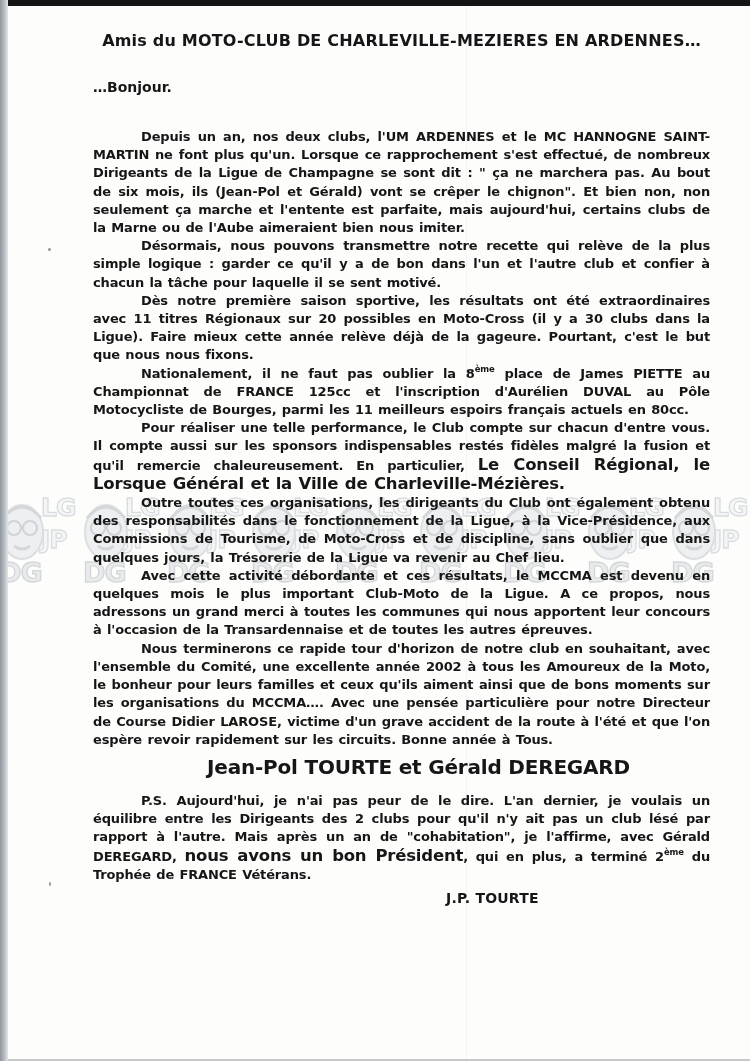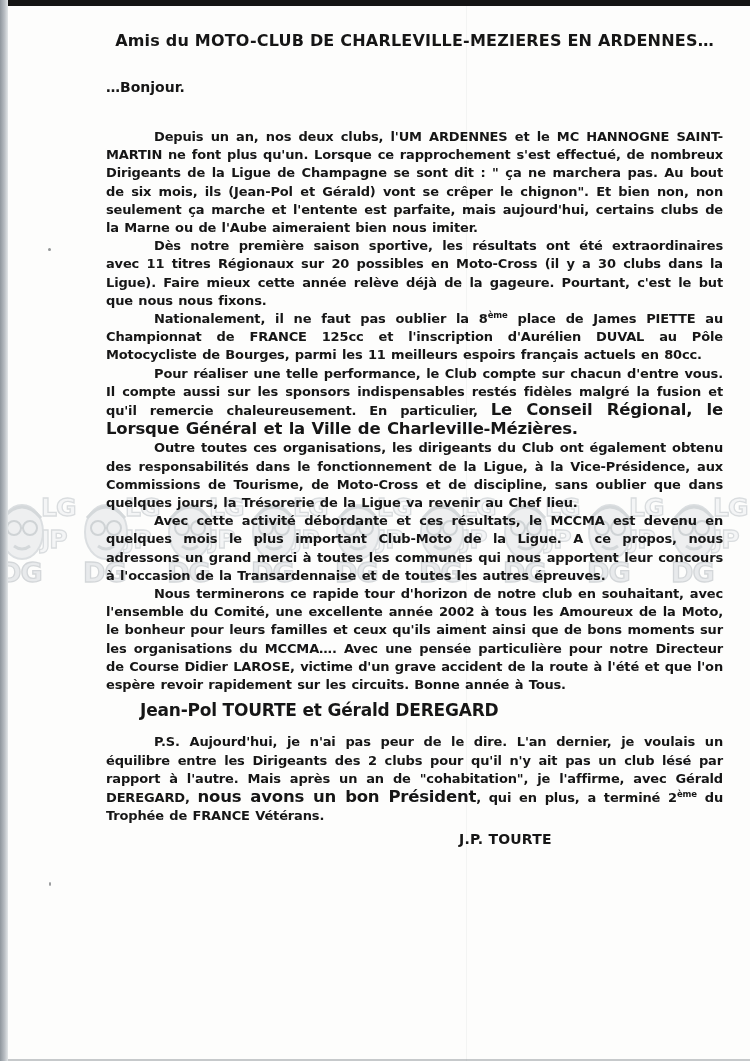--- a/index.html
+++ b/index.html
@@ -15,29 +15,29 @@
   .scan-line{position:absolute;top:0;left:466px;width:1px;height:1061px;background:rgba(90,100,110,.06);z-index:1;}
   .speck{position:absolute;width:3px;height:3px;border-radius:50%;background:rgba(60,65,70,.55);z-index:2;}
   .speck.s1{left:48px;top:248px;}
   .speck.s2{left:49px;top:882px;width:2px;height:4px;}
 
   .watermark{position:absolute;left:-4px;top:478px;width:758px;height:112px;opacity:.55;z-index:0;pointer-events:none;}
   .wm-letter{font-family:"DejaVu Sans", sans-serif;font-weight:800;font-size:25px;
     fill:#eef0f2;stroke:#bcc2c7;stroke-width:1.3px;letter-spacing:-1px;}
   .wm-letter.dg{fill:#d7dbdf;stroke:#b2b8bd;font-size:27px;}
 
-  .content{position:absolute;left:106px;top:31px;width:617px;z-index:2;}
+  .content{position:absolute;left:93px;top:31px;width:617px;z-index:2;}
   .title{margin:0;font-size:16px;line-height:20px;font-weight:700;text-align:center;letter-spacing:.2px;}
   .greeting{margin:28px 0 0;font-size:14px;font-weight:700;}
   .body-block{margin-top:33px;}
   .body-p{margin:0;font-size:13px;font-weight:700;line-height:18.2px;
     text-align:justify;text-indent:48px;letter-spacing:-.15px;word-spacing:1px;}
   .big{font-size:16.5px;letter-spacing:-.2px;}
   .body-p sup{font-size:8.5px;line-height:0;vertical-align:super;margin-top:7px;}
-  .signature{margin:6px 0 0;padding-left:34px;font-size:17px;font-weight:700;text-align:left;letter-spacing:-.2px;}
+  .signature{margin:6px 0 0;padding-left:34px;font-size:20px;font-weight:700;text-align:center;letter-spacing:-.2px;}
   .ps-block{margin-top:13px;}
   .ps-signature{margin:6px 0 0;padding-left:353px;font-size:14px;font-weight:700;letter-spacing:.2px;}
 </style>
 </head>
 <body>
 
 <div class="scan-page">
 
   <div class="scan-line"></div>
 
@@ -59,20 +59,21 @@
     </defs>
     <rect x="0" y="0" width="758" height="112" fill="url(#wm-unit)"></rect>
   </svg>
 
   <div class="content">
     <h1 class="title">Amis du MOTO-CLUB DE CHARLEVILLE-MEZIERES EN ARDENNES…</h1>
     <p class="greeting">…Bonjour.</p>
 
     <div class="body-block">
       <p class="body-p">Depuis un an, nos deux clubs, l'UM ARDENNES et le MC HANNOGNE SAINT-MARTIN ne font plus qu'un. Lorsque ce rapprochement s'est effectué, de nombreux Dirigeants de la Ligue de Champagne se sont dit : " ça ne marchera pas. Au bout de six mois, ils (Jean-Pol et Gérald) vont se crêper le chignon". Et bien non, non seulement ça marche et l'entente est parfaite, mais aujourd'hui, certains clubs de la Marne ou de l'Aube aimeraient bien nous imiter.</p>
+      <p class="body-p">Désormais, nous pouvons transmettre notre recette qui relève de la plus simple logique : garder ce qu'il y a de bon dans l'un et l'autre club et confier à chacun la tâche pour laquelle il se sent motivé.</p>
       <p class="body-p">Dès notre première saison sportive, les résultats ont été extraordinaires avec 11 titres Régionaux sur 20 possibles en Moto-Cross (il y a 30 clubs dans la Ligue). Faire mieux cette année relève déjà de la gageure. Pourtant, c'est le but que nous nous fixons.</p>
       <p class="body-p"><span>Nationalement, il ne faut pas oublier la 8</span><sup>ème</sup><span> place de James PIETTE au Championnat de FRANCE 125cc et l'inscription d'Aurélien DUVAL au Pôle Motocycliste de Bourges, parmi les 11 meilleurs espoirs français actuels en 80cc.</span></p>
       <p class="body-p"><span>Pour réaliser une telle performance, le Club compte sur chacun d'entre vous. Il compte aussi sur les sponsors indispensables restés fidèles malgré la fusion et qu'il remercie chaleureusement. En particulier, </span><span class="big">Le Conseil Régional, le Lorsque Général et la Ville de Charleville-Mézières.</span></p>
       <p class="body-p">Outre toutes ces organisations, les dirigeants du Club ont également obtenu des responsabilités dans le fonctionnement de la Ligue, à la Vice-Présidence, aux Commissions de Tourisme, de Moto-Cross et de discipline, sans oublier que dans quelques jours, la Trésorerie de la Ligue va revenir au Chef lieu.</p>
       <p class="body-p">Avec cette activité débordante et ces résultats, le MCCMA est devenu en quelques mois le plus important Club-Moto de la Ligue. A ce propos, nous adressons un grand merci à toutes les communes qui nous apportent leur concours à l'occasion de la Transardennaise et de toutes les autres épreuves.</p>
       <p class="body-p">Nous terminerons ce rapide tour d'horizon de notre club en souhaitant, avec l'ensemble du Comité, une excellente année 2002 à tous les Amoureux de la Moto, le bonheur pour leurs familles et ceux qu'ils aiment ainsi que de bons moments sur les organisations du MCCMA…. Avec une pensée particulière pour notre Directeur de Course Didier LAROSE, victime d'un grave accident de la route à l'été et que l'on espère revoir rapidement sur les circuits. Bonne année à Tous.</p>
     </div>
 
     <p class="signature">Jean-Pol TOURTE et Gérald DEREGARD</p>
 

